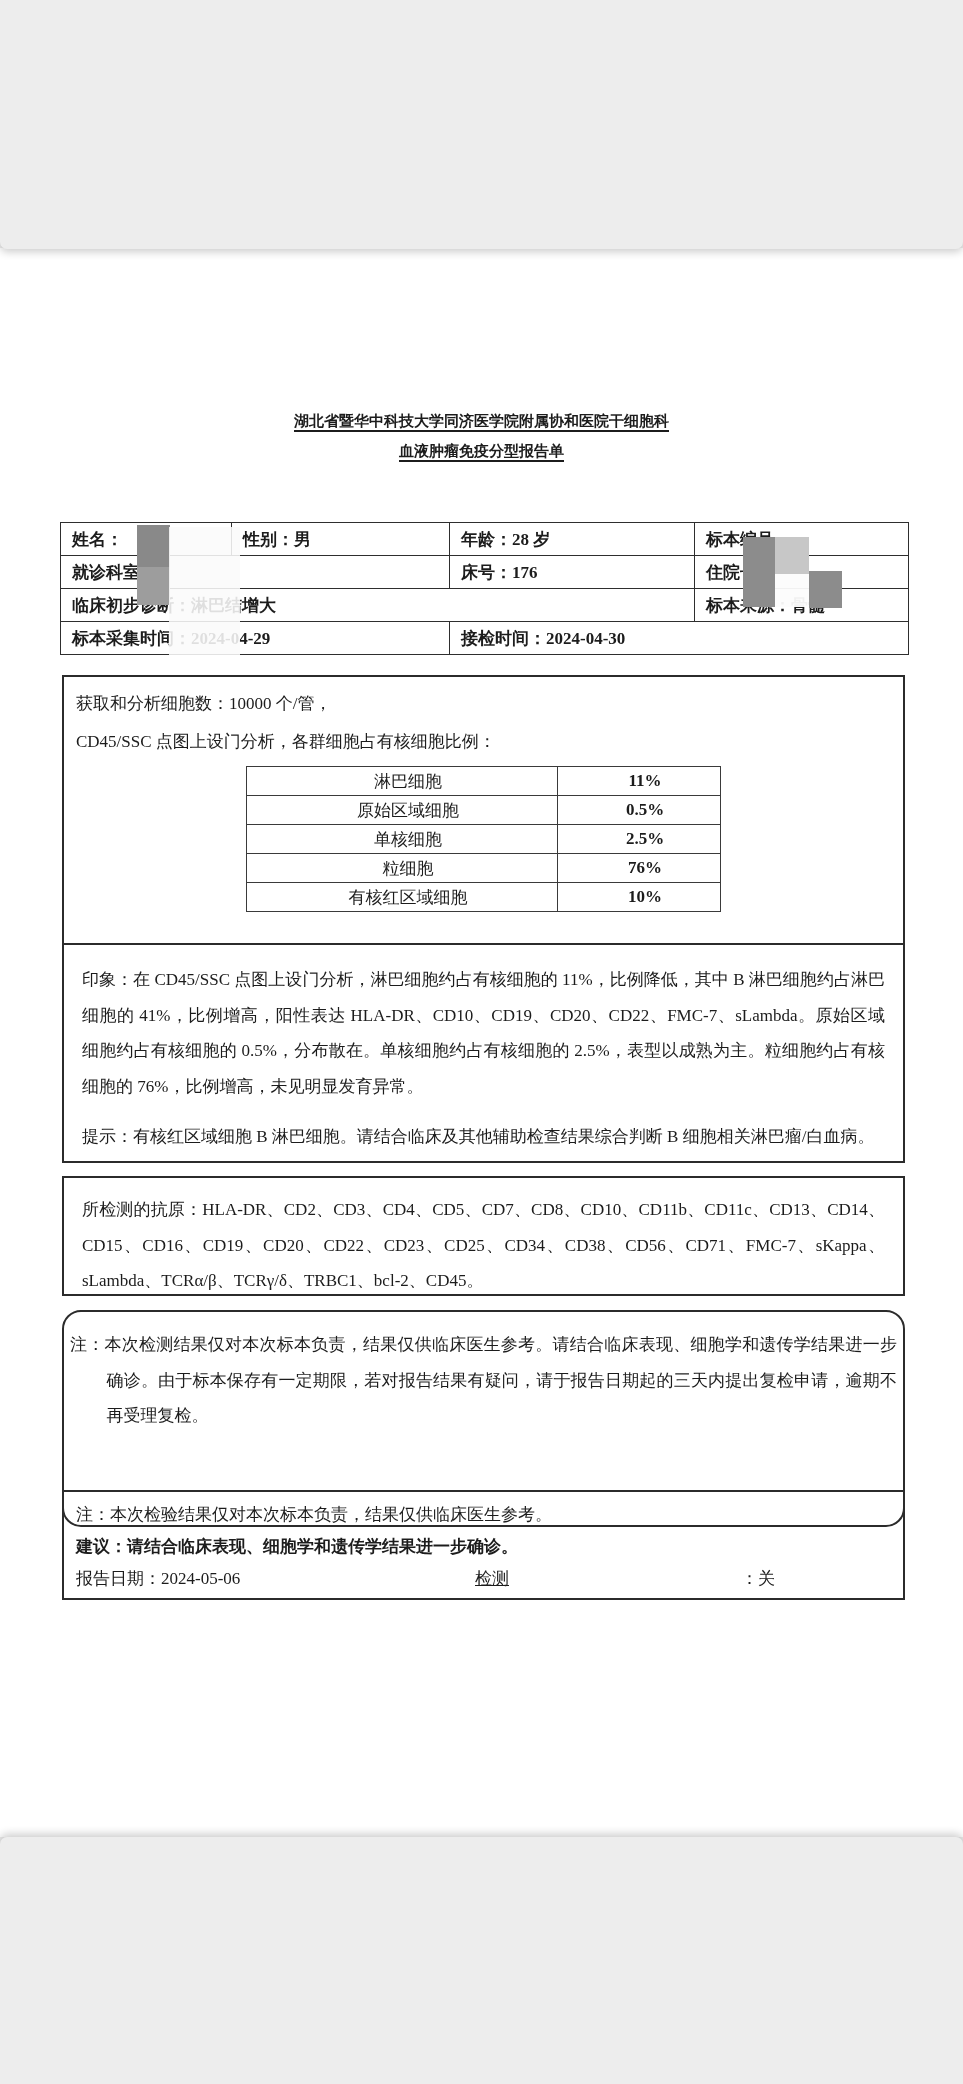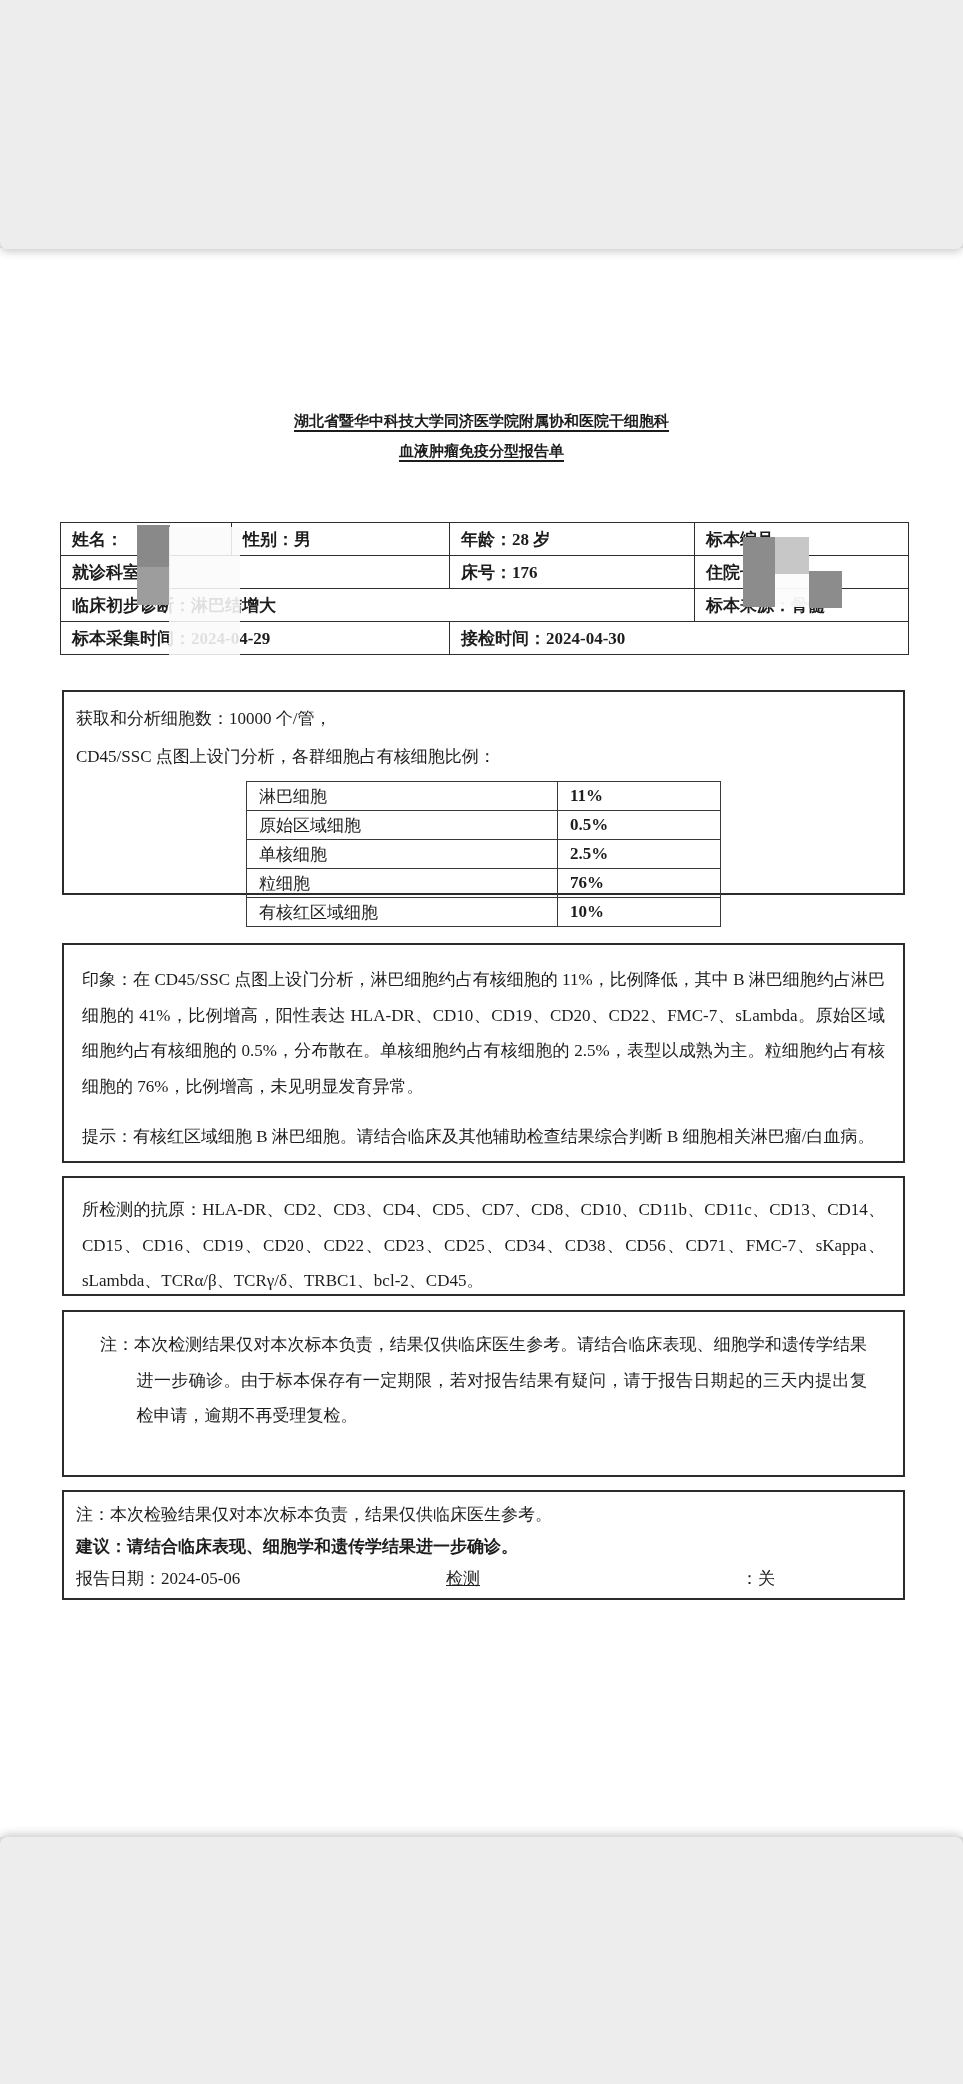--- a/index.html
+++ b/index.html
@@ -30,36 +30,36 @@
   table.info td{
     border:1.6px solid #2e2e2e;height:32px;padding:0 0 0 11px;
     white-space:nowrap;overflow:hidden;
   }
   
   .box{
     position:absolute;left:62px;width:843px;border:2px solid #2b2b2b;
     box-sizing:border-box;background:transparent;font-size:17px;z-index:1;
   }
   .box p{margin:6px;text-align:justify;line-height:35.5px;}
-  #analysis-box{top:690px;height:205px;padding:8px 12px;}
+  #analysis-box{top:675px;height:270px;padding:8px 12px;}
   #analysis-box .aline{line-height:38px;white-space:nowrap;}
   table.pct{
-    border-collapse:collapse;table-layout:fixed;width:475px;margin:5px 0 0 170px;font-size:17px;
+    border-collapse:collapse;table-layout:fixed;width:475px;margin:5px 0 0 170px;font-size:17px;text-align:center;
   }
   table.pct td{border:1.5px solid #3a3a3a;height:28px;padding:0 0 0 12px;}
   table.pct td.v{width:150px;font-weight:bold;}
   #impression-box{top:943px;height:220px;padding:11px 12px 0;}
   #impression-box .tip{margin-top:15px;}
   #antigens-box{top:1176px;height:120px;padding:8px 12px 0;}
-  #note-box{top:1310px;height:167px;padding:9px 30px 0;}
+  #note-box{top:1310px;height:217px;padding:9px 0 0;border-radius:19px;}
   #note-box p{padding-left:2.15em;text-indent:-2.15em;}
   #footer-box{top:1490px;height:110px;padding:7px 12px 0;}
   #footer-box .fline{line-height:32px;white-space:nowrap;}
   #footer-box .bold{font-weight:bold;}
-  .footer-row{display:flex;line-height:32px;}
+  .footer-row{display:flex;line-height:32px;gap:29px;}
   .footer-row .f1{width:370px;}
   .footer-row .f2{flex:1;text-decoration:underline;}
   .footer-row .f3{width:150px;}
   
   .redact{position:absolute;z-index:2;}
   #rd-left-dark{left:137px;top:525px;width:33px;height:80px;
     background:linear-gradient(180deg,#898989 0 52%,#9d9d9d 52% 100%);}
   #rd-left-light{left:169px;top:527px;width:71px;height:128px;background:rgba(251,251,251,0.88);}
   #rd-r-a{left:743px;top:537px;width:32px;height:70px;background:#8c8c8c;}
   #rd-r-b{left:775px;top:537px;width:34px;height:37px;background:#c7c7c7;}

